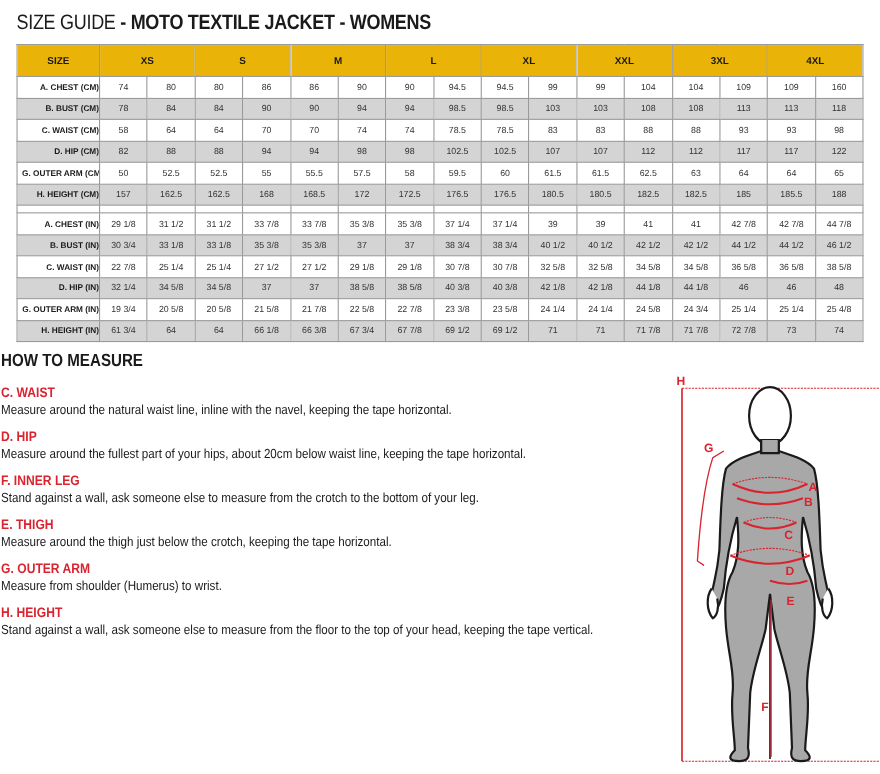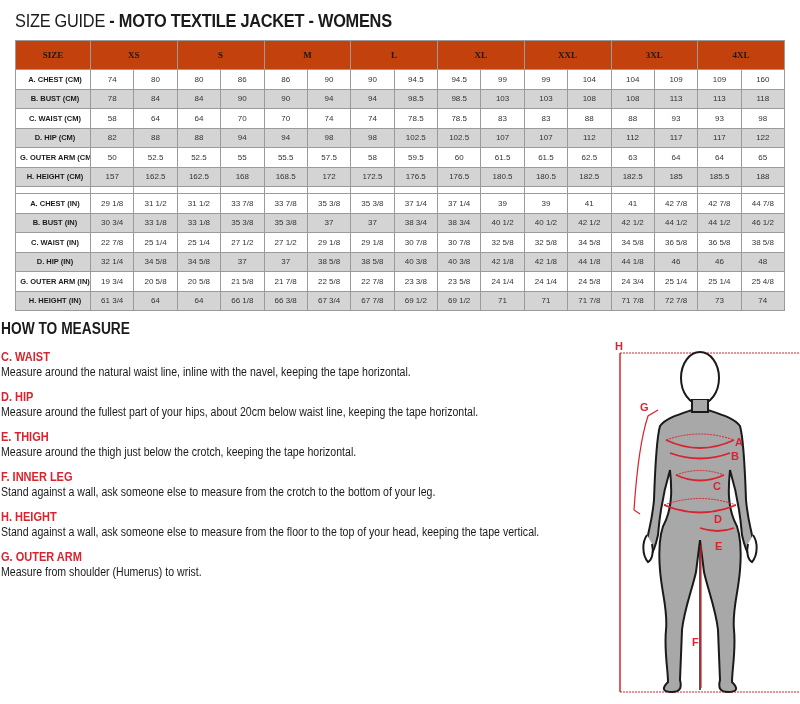--- a/index.html
+++ b/index.html
@@ -5,23 +5,23 @@
   * { box-sizing: border-box; margin: 0; padding: 0; }
   html, body { width: 800px; height: 704px; background: #ffffff; overflow: hidden; }
   body { position: relative; font-family: "Liberation Sans", sans-serif; color: #1a1a1a; }
 
   .title { position: absolute; left: 15px; top: 10px; font-size: 19px; letter-spacing: -0.3px; transform: scaleX(0.86); transform-origin: left center; white-space: nowrap; }
   .title .light { font-weight: normal; }
   .title .bold { font-weight: bold; }
 
   table.sizes { position: absolute; left: 15px; top: 40px; width: 770px; border-collapse: collapse; table-layout: fixed; font-size: 8px; }
   table.sizes td, table.sizes th { border: 1px solid #9a9a9a; text-align: center; white-space: nowrap; overflow: hidden; }
-  table.sizes th { background: #c2410c; height: 29px; font-weight: bold; font-size: 9px; font-family: Liberation Serif, serif; }
+  table.sizes th { background: #eab308; height: 29px; font-weight: bold; font-size: 9px; }
   table.sizes td { height: 19.5px; color: #333; }
-  table.sizes td.label { text-align: center; padding-left: 4px; font-weight: bold; color: #1a1a1a; font-size: 7.5px; }
+  table.sizes td.label { text-align: right; padding-left: 4px; font-weight: bold; color: #1a1a1a; font-size: 7.5px; }
   table.sizes tr.alt td { background: #d4d4d4; }
   table.sizes tr.sep td { height: 7px; background: #fff; }
   col.c-label { width: 75px; }
 
   .measure { position: absolute; left: 1px; top: 320px; width: 580px; }
   .measure h2 { font-size: 16px; font-weight: bold; transform: scaleX(0.86); transform-origin: left center; white-space: nowrap; margin-bottom: 12px; }
   .item { margin-bottom: 10px; }
   .item .head { color: #d9232e; font-weight: bold; font-size: 12.5px; transform: scaleX(0.88); transform-origin: left center; white-space: nowrap; line-height: 15px; }
   .item .desc { font-size: 12px; transform: scaleX(0.88); transform-origin: left center; white-space: nowrap; line-height: 15px; }
 
@@ -324,34 +324,34 @@
   <div id="measure-items">
       <div class="item">
         <div class="head">C. WAIST</div>
         <div class="desc">Measure around the natural waist line, inline with the navel, keeping the tape horizontal.</div>
       </div>
       <div class="item">
         <div class="head">D. HIP</div>
         <div class="desc">Measure around the fullest part of your hips, about 20cm below waist line, keeping the tape horizontal.</div>
       </div>
       <div class="item">
+        <div class="head">F. INNER LEG</div>
+        <div class="desc">Stand against a wall, ask someone else to measure from the crotch to the bottom of your leg.</div>
+      </div>
+      <div class="item">
         <div class="head">E. THIGH</div>
         <div class="desc">Measure around the thigh just below the crotch, keeping the tape horizontal.</div>
       </div>
       <div class="item">
-        <div class="head">F. INNER LEG</div>
-        <div class="desc">Stand against a wall, ask someone else to measure from the crotch to the bottom of your leg.</div>
+        <div class="head">G. OUTER ARM</div>
+        <div class="desc">Measure from shoulder (Humerus) to wrist.</div>
       </div>
       <div class="item">
         <div class="head">H. HEIGHT</div>
         <div class="desc">Stand against a wall, ask someone else to measure from the floor to the top of your head, keeping the tape vertical.</div>
-      </div>
-      <div class="item">
-        <div class="head">G. OUTER ARM</div>
-        <div class="desc">Measure from shoulder (Humerus) to wrist.</div>
       </div>
     </div>
 </div>
 
 <div class="figure">
   <svg viewBox="0 0 200 374">
 
     <line x1="20" y1="23" x2="200" y2="23" stroke="#d9232e" stroke-width="1" stroke-dasharray="2,1"></line>
     <line x1="20" y1="23" x2="20" y2="362" stroke="#d9232e" stroke-width="1.5"></line>
     <line x1="20" y1="362" x2="200" y2="362" stroke="#d9232e" stroke-width="1" stroke-dasharray="2,1"></line>

